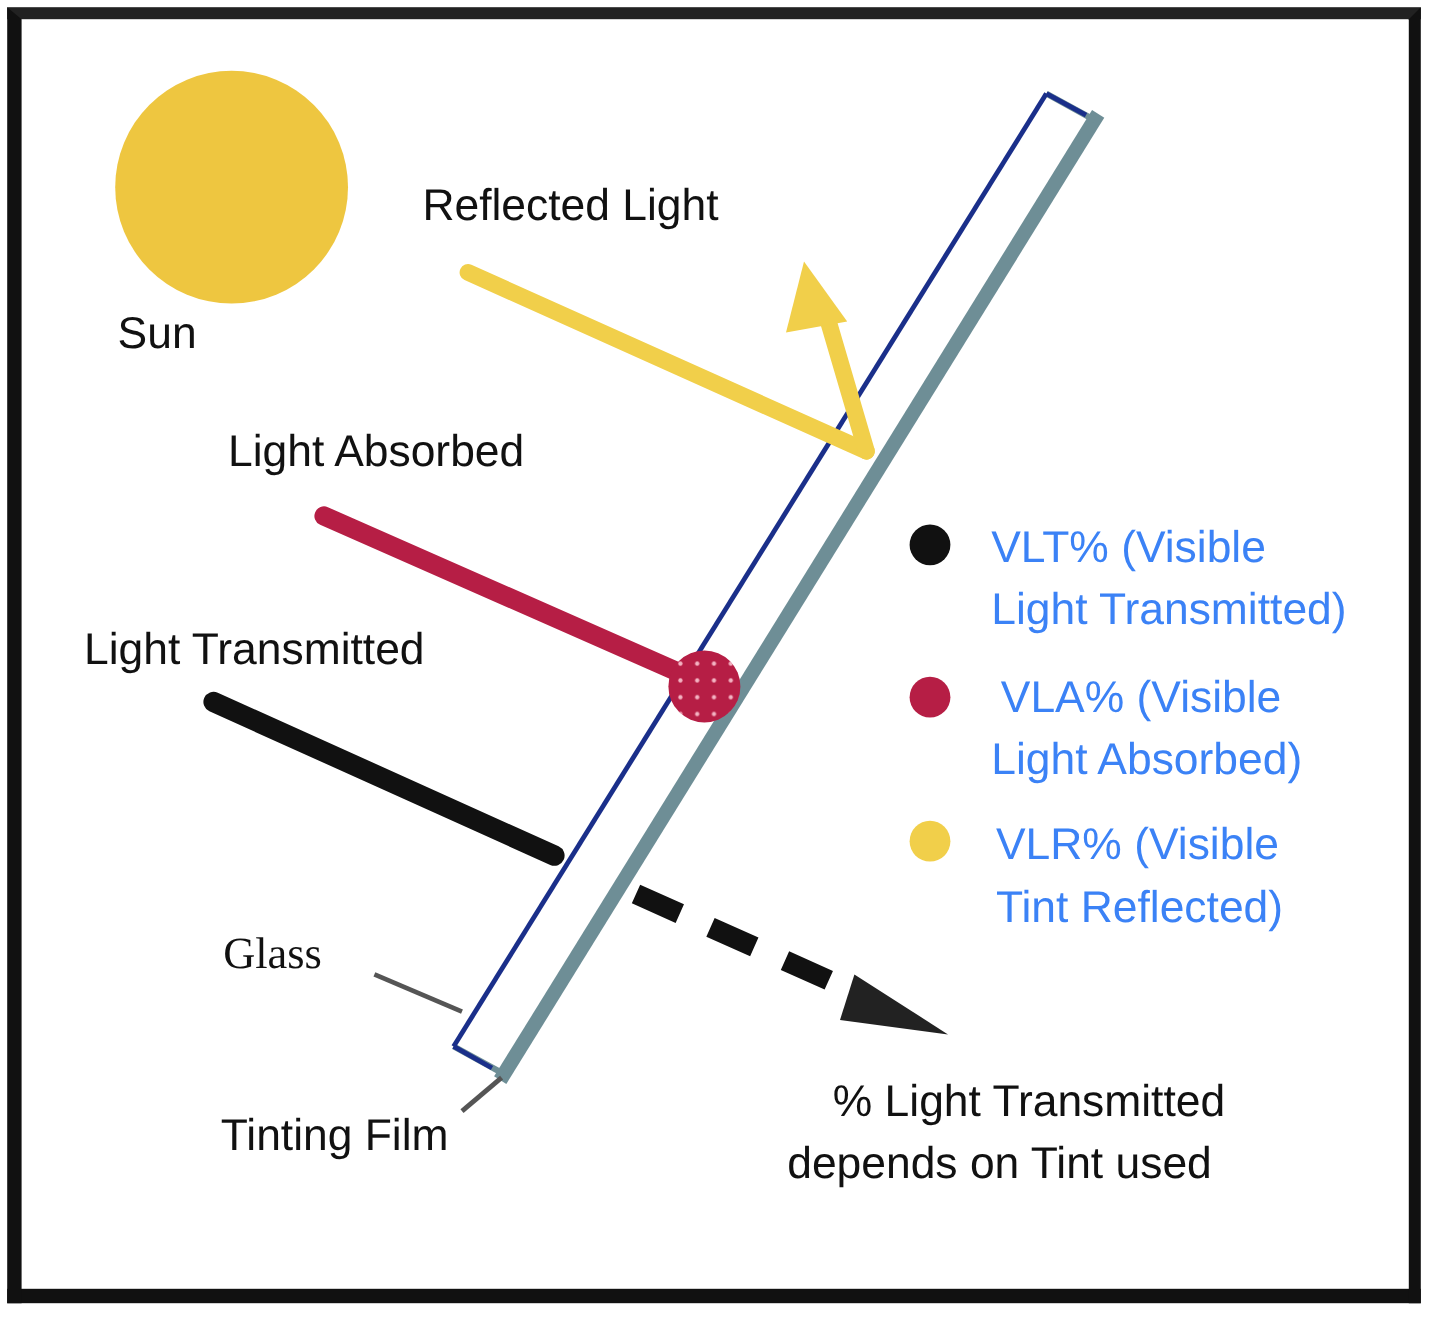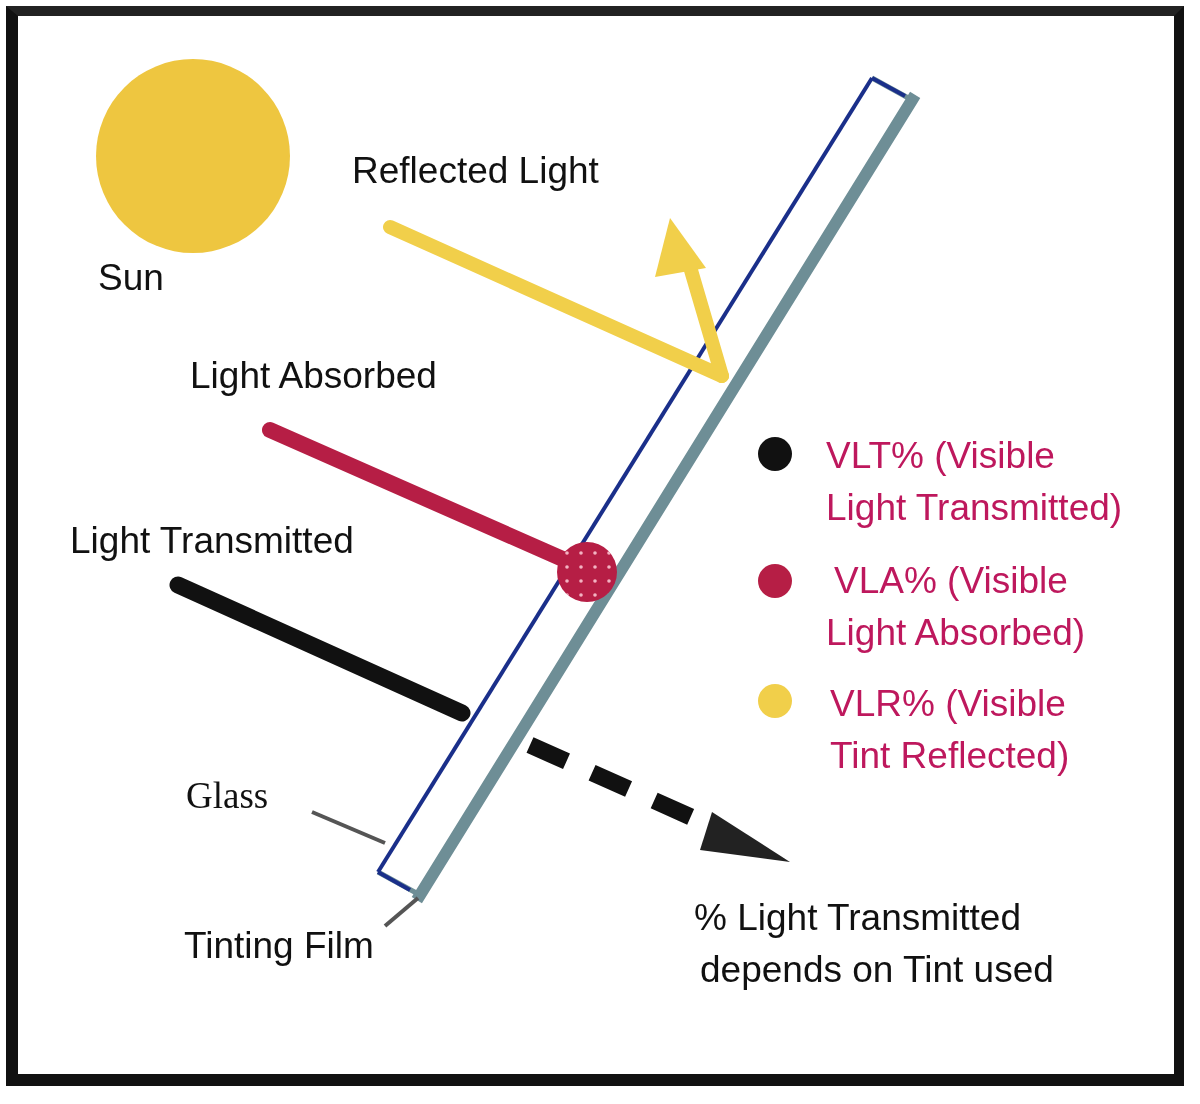--- a/index.html
+++ b/index.html
@@ -15,21 +15,21 @@
       position: absolute; font-family: "Liberation Sans", sans-serif;
       color: #111; font-size: 37px; line-height: 52px; white-space: nowrap;
     }
     .legend-item { position: absolute; left: 758px; }
     .legend-dot {
       position: absolute; left: 0; width: 34px; height: 34px; border-radius: 50%;
     }
     .legend-text {
       position: absolute; left: 68px; top: 0;
       font-family: "Liberation Sans", sans-serif; font-size: 37px; line-height: 52px;
-      color: #be185d; white-space: nowrap;
+      color: #3b82f6; white-space: nowrap;
     }
   </style>
 </head>
 <body>
 
 <div class="frame"></div>
 
 <svg class="diagram" width="1200" height="1104" viewBox="0 0 1200 1104">
   <defs>
     <pattern id="dots" width="14" height="14" patternUnits="userSpaceOnUse">
@@ -90,13 +90,13 @@
     <div class="legend-text" style="left:68px; top:52px;">Light Absorbed)</div>
   </div>
   <div class="legend-item" style="top:678px;">
     <span class="legend-dot" style="top:6px; background:#F1CF4A;"></span>
     <div class="legend-text" style="left:72px;">VLR% (Visible</div>
     <div class="legend-text" style="left:72px; top:52px;">Tint Reflected)</div>
   </div>
 </div>
 
 <div class="lbl" style="left:694px; top:892px;">% Light Transmitted</div>
-<div class="lbl" style="left:700px; top:944px;">depends on Tint used</div>
+<div class="lbl" style="left:656px; top:944px;">depends on Tint used</div>
 
 </body></html>

